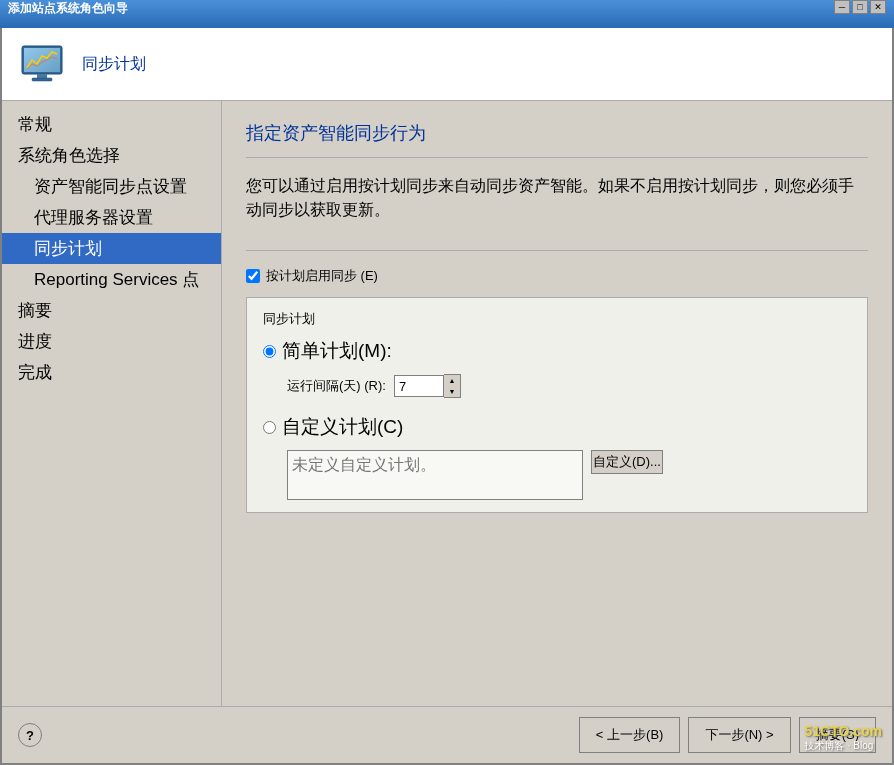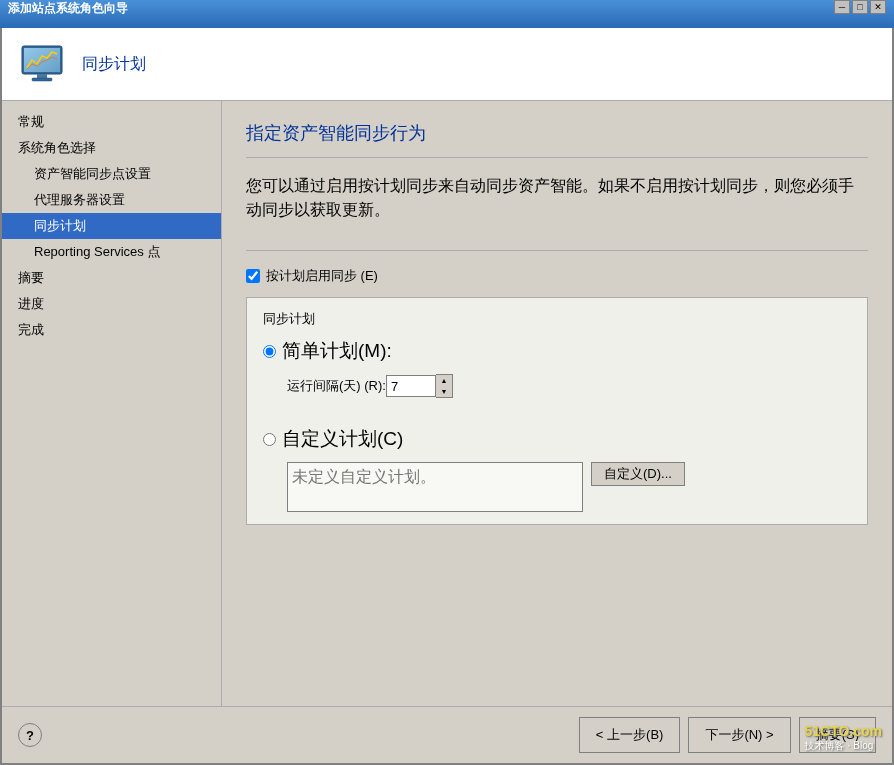--- a/index.html
+++ b/index.html
@@ -87,21 +87,21 @@
       width: 220px;
       background: #d4d0c8;
       padding: 8px 0;
       border-right: 1px solid #acacac;
       flex-shrink: 0;
     }
     .sidebar-item {
       padding: 4px 16px;
       cursor: pointer;
       color: #000;
-      font-size: 13px;
+      font-size: 17px;
     }
     .sidebar-item.indent {
       padding-left: 32px;
     }
     .sidebar-item.active {
       background: #316ac5;
       color: white;
     }
 
     
@@ -175,22 +175,23 @@
       height: 13px;
     }
     .radio-label {
       font-size: 19px;
     }
 
     
     .interval-row {
       display: flex;
       align-items: center;
+      gap: 8px;
       margin-left: 24px;
-      margin-bottom: 28px;
+      margin-bottom: 16px;
     }
     .interval-label {
       font-size: 13px;
     }
     .spinner-wrapper {
       display: flex;
       align-items: center;
     }
     .spinner-input {
       width: 50px;
@@ -233,21 +234,21 @@
       height: 50px;
       border: 1px solid #808080;
       background: #f8f8f4;
       resize: none;
       font-size: 16px;
       padding: 4px;
       color: #666;
     }
     .custom-btn {
       height: 24px;
-      padding: 0 12px;
+      padding: 0 1px;
       background: #d4d0c8;
       border: 1px solid #808080;
       font-size: 13px;
       cursor: pointer;
       white-space: nowrap;
       display: flex;
       align-items: center;
     }
 
     

